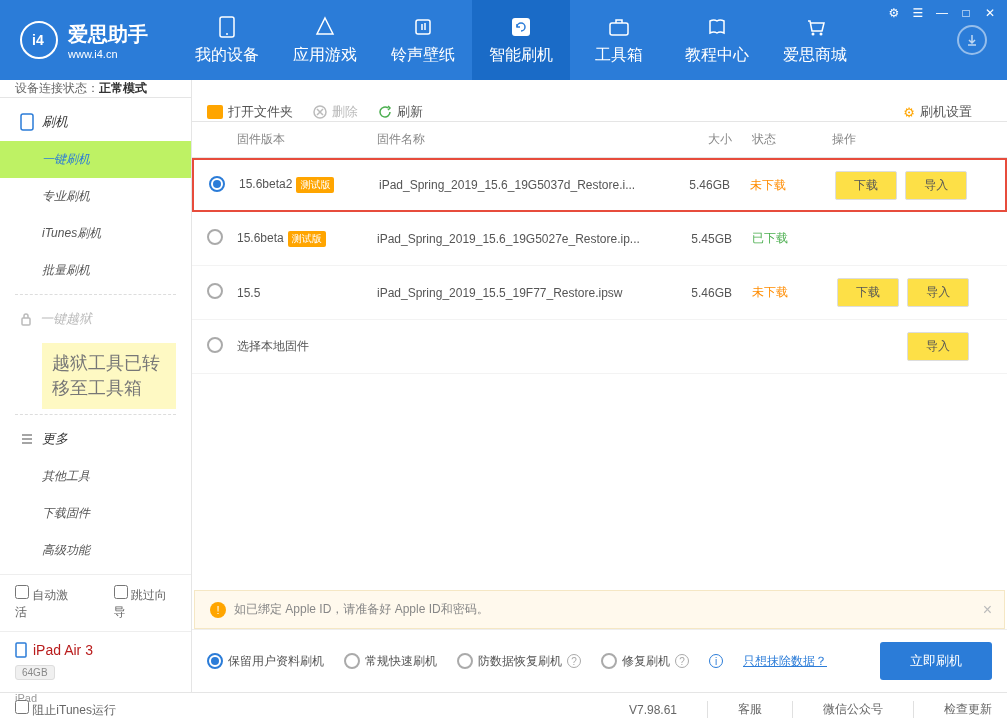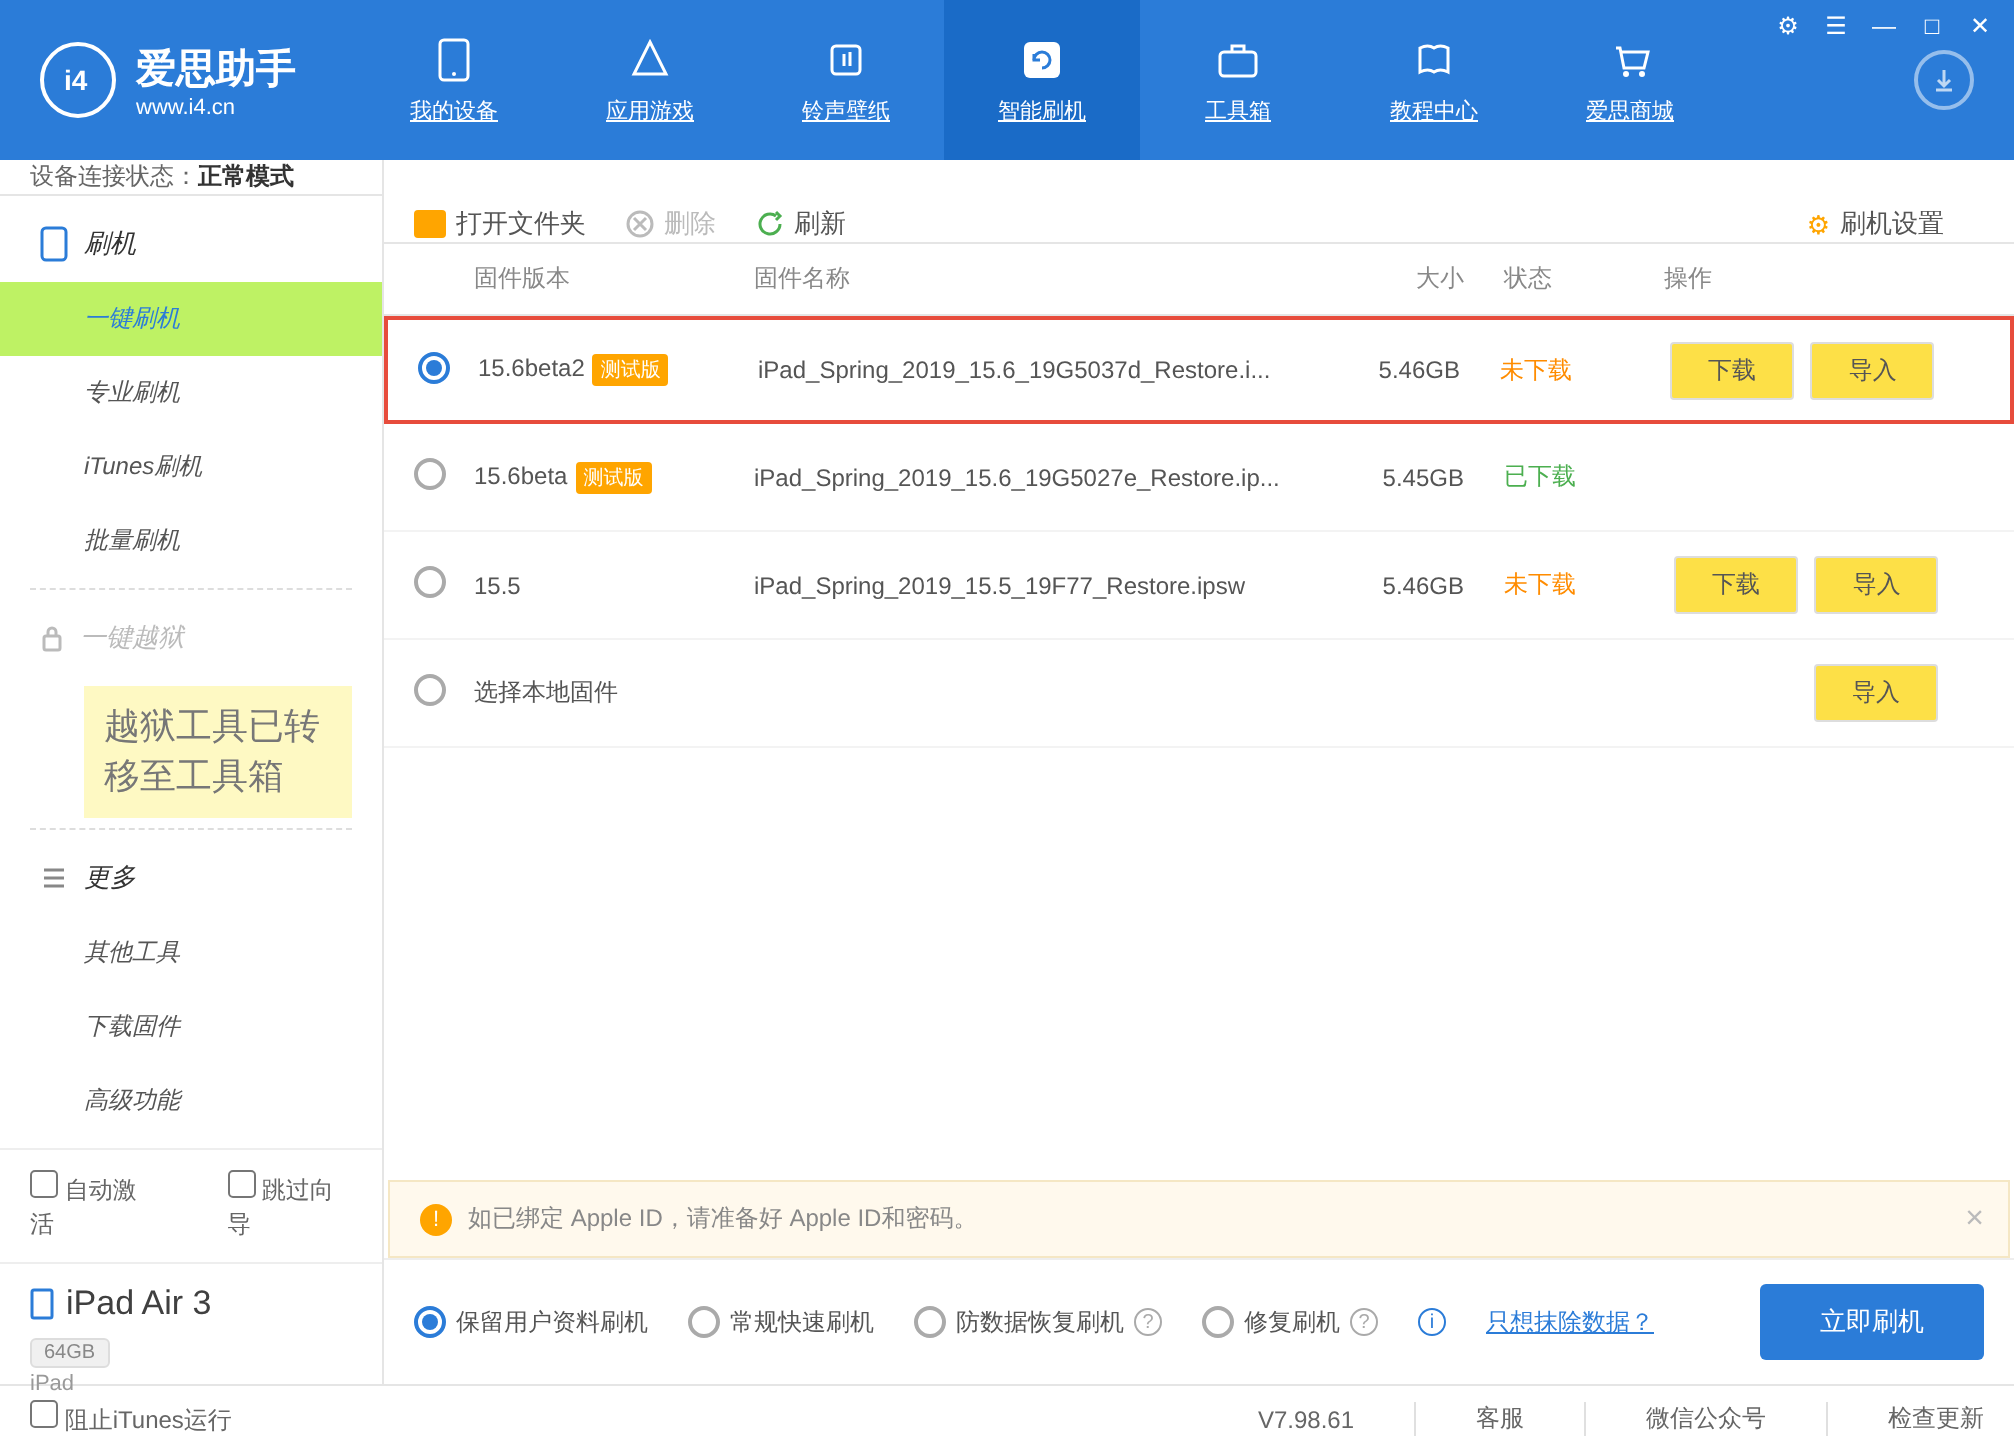--- a/index.html
+++ b/index.html
@@ -8,21 +8,21 @@
     
     .header { height: 80px; background: linear-gradient(to bottom, #2B7CD8, #2B7CD8); display: flex; align-items: center; position: relative; }
     .logo-area { display: flex; align-items: center; padding: 0 20px; color: #fff; }
     .logo-icon { width: 38px; height: 38px; border: 2px solid #fff; border-radius: 50%; display: flex; align-items: center; justify-content: center; margin-right: 10px; }
     .logo-text { font-size: 20px; font-weight: bold; }
     .logo-url { font-size: 11px; }
     .nav-tabs { display: flex; margin-left: 10px; }
     .nav-tab { width: 98px; height: 80px; display: flex; flex-direction: column; align-items: center; justify-content: center; color: #fff; cursor: pointer; gap: 6px; }
     .nav-tab.active { background: #1A6BC7; }
     .nav-tab-icon { width: 24px; height: 24px; display: flex; align-items: center; justify-content: center; }
-    .nav-tab-label { font-size: 11px; text-decoration: underline; }
+    .nav-tab-label { font-size: 16px; }
     .window-controls { position: absolute; top: 4px; right: 6px; display: flex; gap: 2px; }
     .window-controls span { width: 22px; height: 18px; display: flex; align-items: center; justify-content: center; color: #fff; font-size: 12px; cursor: pointer; }
     .download-circle { position: absolute; right: 20px; top: 50%; transform: translateY(-50%); width: 30px; height: 30px; border: 2px solid rgba(255,255,255,0.5); border-radius: 50%; display: flex; align-items: center; justify-content: center; cursor: pointer; }
     
     
     .main { display: flex; height: 612px; }
     
     
     .sidebar { width: 192px; background: #fff; border-right: 1px solid #e5e5e5; display: flex; flex-direction: column; }
     .device-status { padding: 0 15px; font-size: 12px; color: #666; border-bottom: 1px solid #e5e5e5; }
@@ -31,23 +31,23 @@
     .sidebar-item { padding: 10px 20px; font-size: 13px; color: #555; cursor: pointer; display: flex; align-items: center; gap: 8px; font-style: italic; }
     .sidebar-item.parent { color: #333; }
     .sidebar-item.child { padding-left: 42px; font-size: 12px; }
     .sidebar-item.active { background: #bef264; color: #2B7CD8; }
     .sidebar-item.disabled { color: #bbb; }
     .sidebar-sub-box { margin: 5px 15px 5px 42px; padding: 8px 10px; background: #fef9c3; font-size: 18px; color: #777; line-height: 1.4; }
     .sidebar-divider { border-top: 1px dashed #ddd; margin: 5px 15px; }
     .sidebar-bottom { margin-top: auto; border-top: 1px solid #eee; }
     .checkbox-row { padding: 10px 15px; display: flex; align-items: center; gap: 36px; font-size: 12px; color: #666; }
     .device-info { padding: 10px 15px; border-top: 1px solid #eee; }
-    .device-name { color: #404040; font-size: 17px; display: flex; align-items: center; gap: 6px; }
+    .device-name { color: #b91c1c; font-size: 14px; display: flex; align-items: center; gap: 6px; }
     .badge { display: inline-block; padding: 1px 6px; background: #f0f0f0; border: 1px solid #ddd; border-radius: 3px; font-size: 10px; color: #888; }
-    .device-model { font-size: 11px; color: #999; margin-top: 2px; }
+    .device-model { font-size: 11px; color: #999; margin-top: 12px; }
     
     
     .content { flex: 1; display: flex; flex-direction: column; background: #fff; }
     .toolbar { height: 42px; border-bottom: 1px solid #e5e5e5; display: flex; align-items: flex-end; padding: 0 15px; font-size: 13px; }
     .toolbar-item { display: flex; align-items: center; gap: 5px; margin-right: 20px; cursor: pointer; color: #555; }
     .toolbar-item.disabled { color: #bbb; }
     .toolbar-spacer { flex: 1; }
     .folder-icon { width: 16px; height: 14px; background: #FFA500; border-radius: 2px; display: inline-block; }
     .gear-icon { color: #FFA500; }
     

